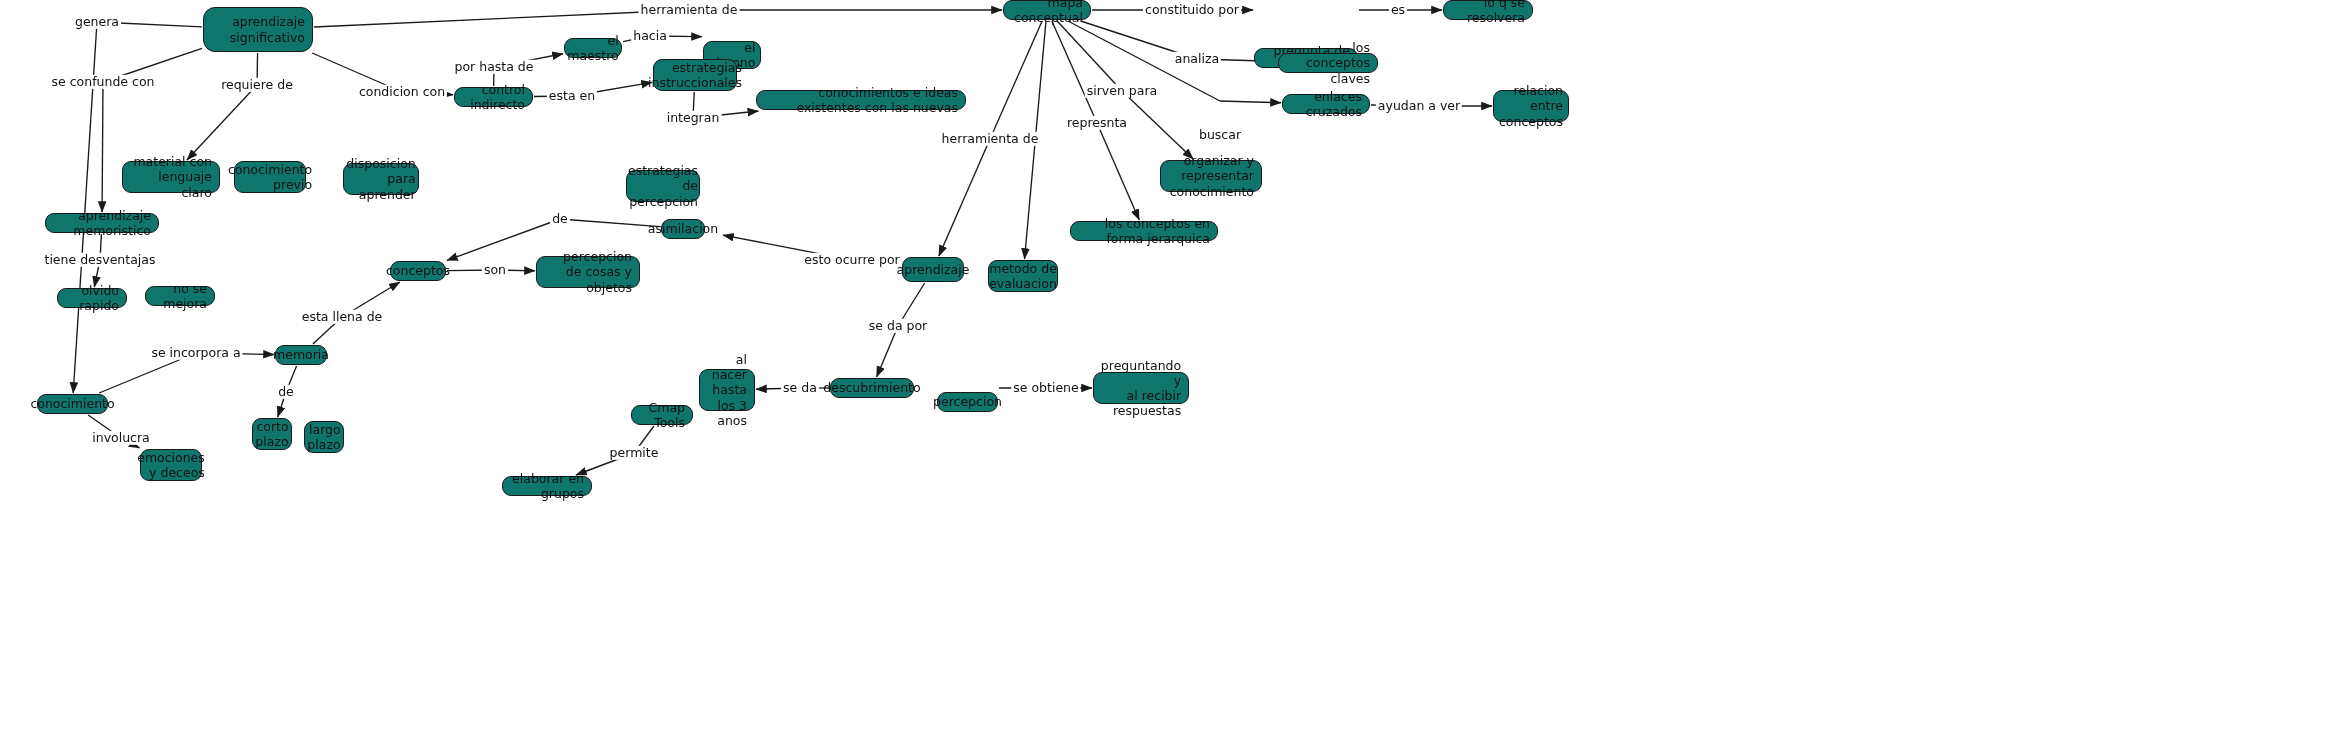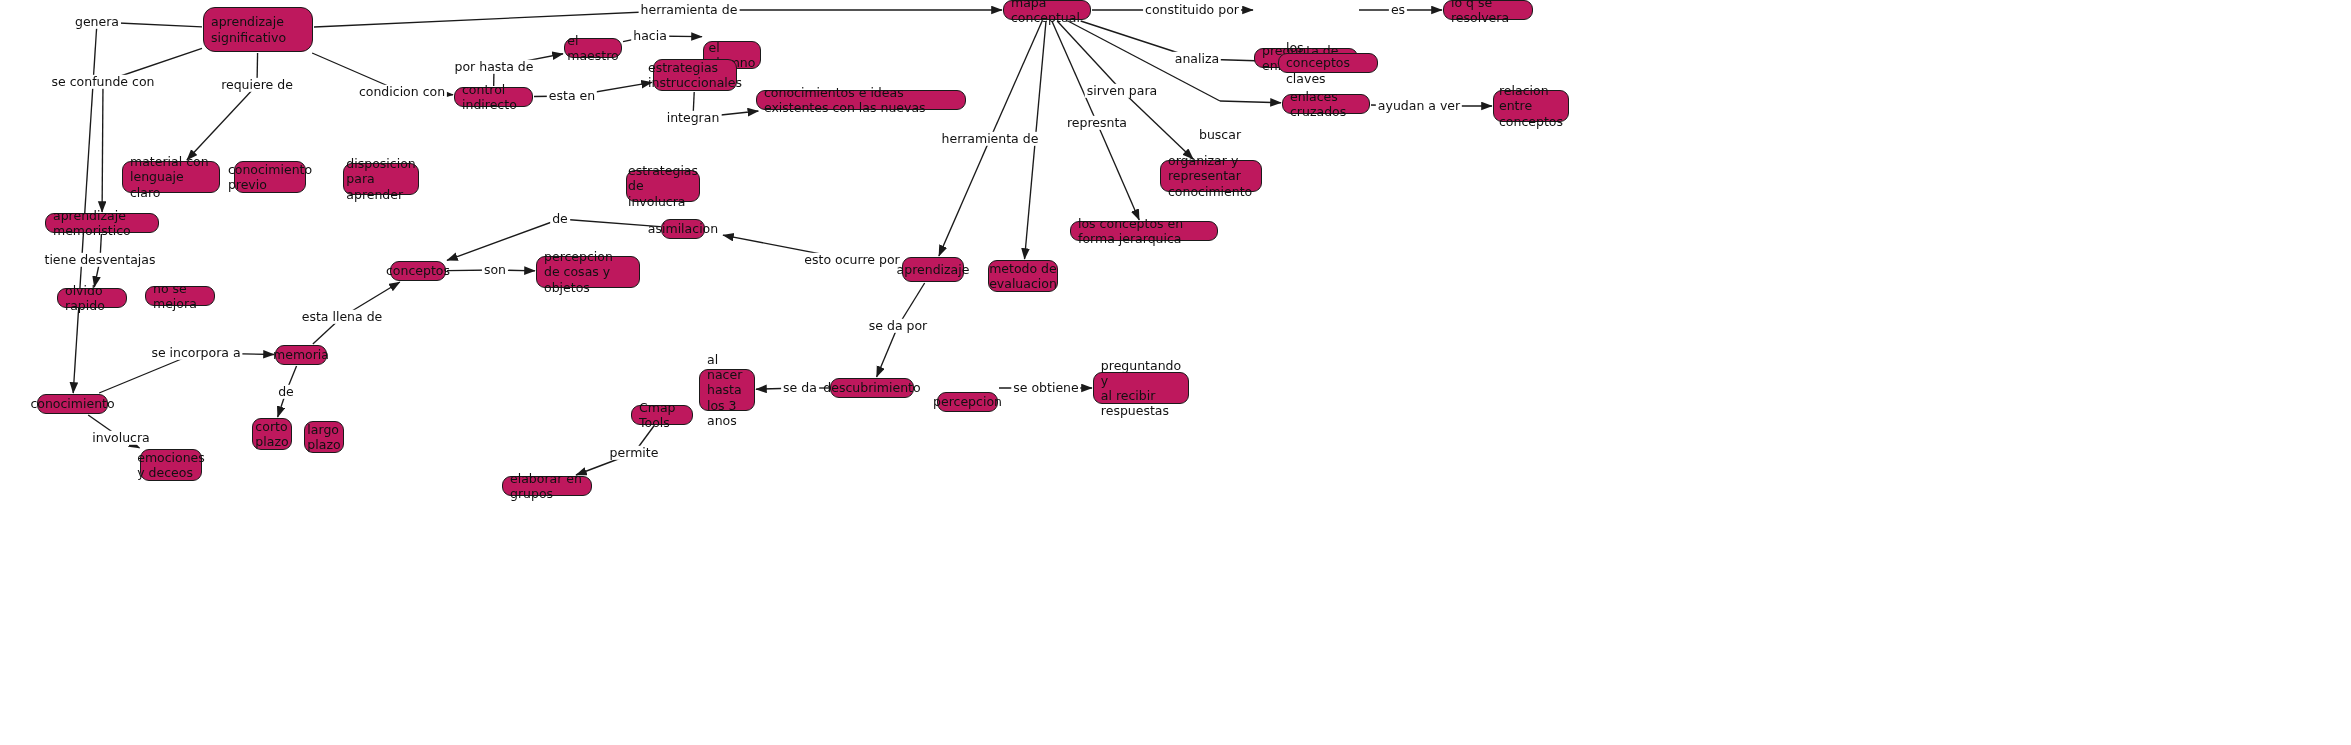--- a/index.html
+++ b/index.html
@@ -19,27 +19,27 @@
     position: absolute;
     left: 0;
     top: 0;
     width: 2351px;
     height: 745px;
     pointer-events: none;
   }
   .node {
     position: absolute;
     box-sizing: border-box;
-    background: #be185d;
+    background: #0f766e;
     border: 1px solid #1a1a1a;
     border-radius: 9px;
     color: #111111;
     font-size: 12.5px;
     line-height: 1.22;
-    text-align: left;
+    text-align: right;
     display: flex;
     align-items: center;
     justify-content: center;
     padding: 3px 7px;
     white-space: pre-line;
     z-index: 3;
   }
   .node.root {
     border-radius: 12px;
   }
@@ -143,21 +143,21 @@
       <div class="node" style="left: 988px; top: 260px; width: 70px; height: 32px;">metodo de
 evaluacion</div>
       <div class="node" style="left: 902px; top: 257px; width: 62px; height: 25px;">aprendizaje</div>
       <div class="node" style="left: 564px; top: 38px; width: 58px; height: 20px;">el maestro</div>
       <div class="node" style="left: 703px; top: 41px; width: 58px; height: 28px;">el alumno</div>
       <div class="node" style="left: 653px; top: 59px; width: 84px; height: 32px;">estrategias
 instruccionales</div>
       <div class="node" style="left: 454px; top: 87px; width: 79px; height: 20px;">control indirecto</div>
       <div class="node" style="left: 756px; top: 90px; width: 210px; height: 20px;">conocimientos e ideas existentes con las nuevas</div>
       <div class="node" style="left: 626px; top: 170px; width: 74px; height: 32px;">estrategias de
-involucra</div>
+percepcion</div>
       <div class="node" style="left: 122px; top: 161px; width: 98px; height: 32px;">material con lenguaje
 claro</div>
       <div class="node" style="left: 234px; top: 161px; width: 72px; height: 32px;">conocimiento
 previo</div>
       <div class="node" style="left: 327px; top: 163px; width: 76px; height: 32px; margin-left: 16px;">disposicion para
 aprender</div>
       <div class="node" style="left: 45px; top: 213px; width: 114px; height: 20px;">aprendizaje memoristico</div>
       <div class="node" style="left: 57px; top: 288px; width: 70px; height: 20px;">olvido rapido</div>
       <div class="node" style="left: 145px; top: 286px; width: 70px; height: 20px;">no se mejora</div>
       <div class="node" style="left: 390px; top: 261px; width: 56px; height: 20px;">conceptos</div>

